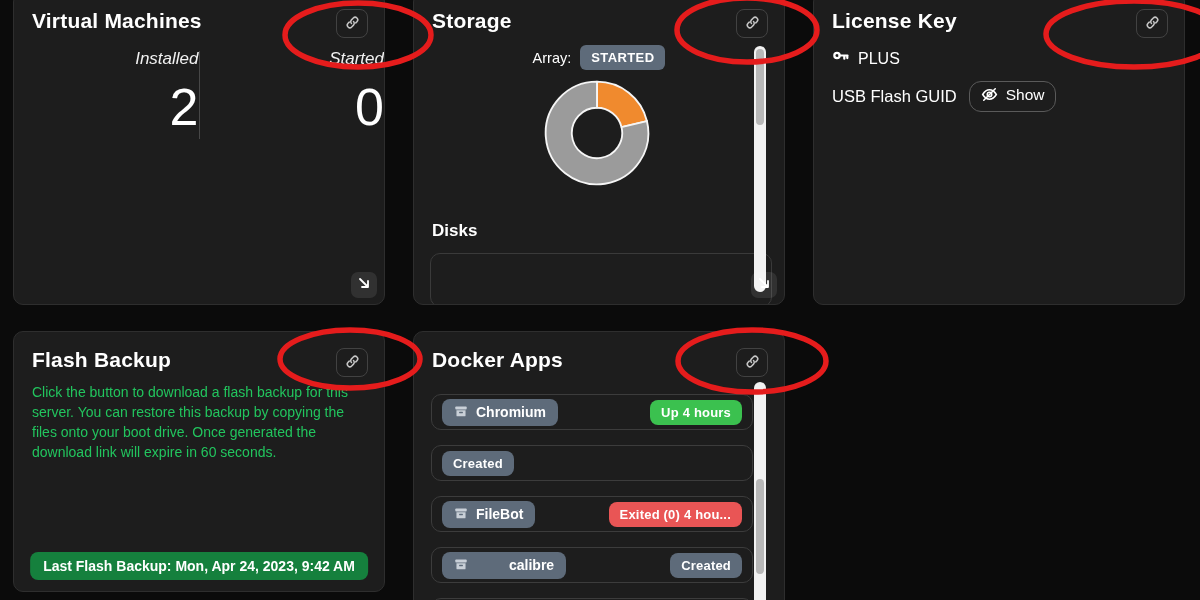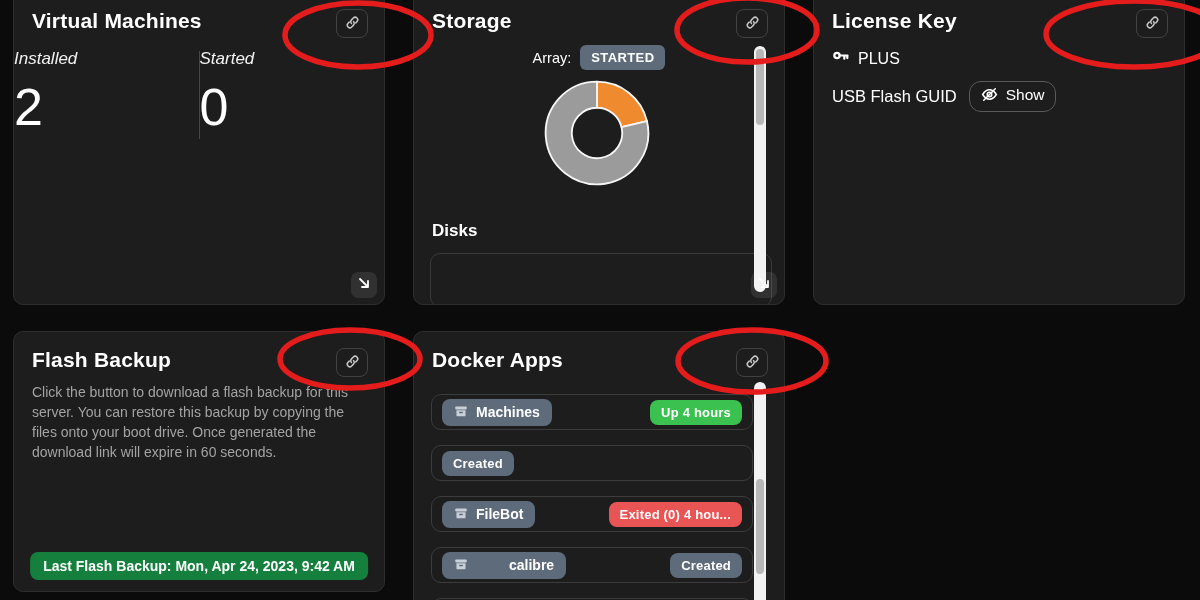--- a/index.html
+++ b/index.html
@@ -16,21 +16,21 @@
   #card-flash{left:13px;top:331px;width:370px;height:259px}
   #card-docker{left:413px;top:331px;width:370px;height:300px}
 
   .card-title{position:absolute;left:18px;top:16px;font-size:21px;font-weight:700;letter-spacing:.2px}
   .link-btn{position:absolute;top:16px;right:16px;width:32px;height:29px;border:1px solid #424242;
     border-radius:8px;background:transparent;display:flex;align-items:center;justify-content:center;cursor:pointer;padding:0}
   .link-btn svg{width:15px;height:15px}
 
   
   .vm-stats{position:absolute;top:56px;left:0;right:0;display:flex;align-items:stretch}
-  .vm-col{flex:1;text-align:left}
+  .vm-col{flex:1;text-align:right}
   .vm-label{font-style:italic;font-size:17px;font-weight:500;color:#f2f2f2}
   .vm-value{font-size:52px;font-weight:500;line-height:1;margin-top:12px}
   .vm-divider{width:1px;background:#474747;height:88px;margin-top:2px}
 
   
   .badge{display:inline-block;color:#fff;font-weight:700;border-radius:7px}
 
   
   .array-row{position:absolute;top:52px;left:0;right:0;display:flex;justify-content:center;align-items:center;gap:9px;font-size:14.5px}
   .badge-array{font-size:13px;padding:5px 11px;letter-spacing:.4px;border-radius:6px}
@@ -57,21 +57,21 @@
   .plus-row{position:absolute;left:18px;top:54px;display:flex;align-items:flex-end;gap:9px;font-size:16px;font-weight:500}
   .guid-row{position:absolute;left:18px;top:88px;display:flex;align-items:center;gap:12px;font-size:16.5px}
   .show-btn{display:flex;align-items:flex-start;gap:8px;border:1px solid #5a5a5a;border-radius:12px;padding:4px 11px;
     font-size:15.5px;font-weight:500;background:transparent;color:#fff;cursor:pointer;font-family:inherit}
   .license-footer{position:absolute;left:0;right:0;bottom:0;height:51px;border-top:1px solid #2f2f2f;display:flex}
   .footer-btn{flex:1;display:flex;align-items:center;justify-content:center;gap:8px;font-size:15.5px;font-weight:600;
     background:transparent;border:none;color:#fff;cursor:pointer;font-family:inherit}
   .footer-btn + .footer-btn{border-left:1px solid #2f2f2f}
 
   
-  .flash-desc{position:absolute;left:18px;top:50px;width:332px;font-size:14px;line-height:20px;font-weight:500;color:#a3a3a3}
+  .flash-desc{position:absolute;left:18px;top:50px;width:332px;font-size:14px;line-height:20px;font-weight:500;color:#22c55e}
   .badge-backup{position:absolute;bottom:11px;left:50%;transform:translateX(-50%);white-space:nowrap;font-size:14px;padding:6px 13px;border-radius:8px}
 
   
   .docker-rows{position:absolute;left:17px;top:62px;width:322px}
   .docker-row{height:36px;border:1px solid #3c3c3c;border-radius:10px;margin-bottom:15px;display:flex;align-items:center;
     justify-content:space-between;padding:0 10px;box-sizing:border-box}
   .badge-app{display:flex;align-items:center;gap:8px;font-size:14px;padding:5px 12px;border-radius:8px;font-weight:700;cursor:pointer}
   .badge-app svg{width:14px;height:14px}
   .badge-status{font-size:13px;padding:5px 11px;border-radius:8px;font-weight:700;letter-spacing:.2px}
 
@@ -209,21 +209,21 @@
       <span class="badge-app badge" style="background: rgb(94, 107, 122);">
         <span>
           <svg viewBox="0 0 16 16">
               <g fill="#c9d0d8">
                 <rect x="1.5" y="2.8" width="13" height="3.4" rx="0.9"></rect>
                 <path d="M2.8 7.2h10.4v5.8a1 1 0 0 1-1 1H3.8a1 1 0 0 1-1-1z"></path>
               </g>
               <rect x="5.8" y="8.8" width="4.4" height="1.7" rx="0.5" fill="#5e6b7a"></rect>
             </svg>
         </span>
-        <span>Machines</span>
+        <span>Chromium</span>
       </span>
       <span class="badge-status badge" style="background: rgb(59, 193, 79);">Up 4 hours</span>
     </div>
 
     <div class="docker-row">
       <span class="badge-status badge" style="background: rgb(94, 107, 122);">Created</span>
     </div>
 
     <div class="docker-row">
       <span class="badge-app badge" style="background: rgb(94, 107, 122);">

